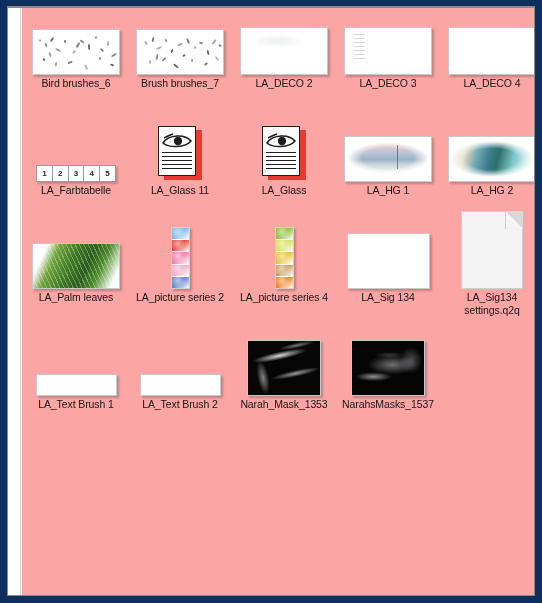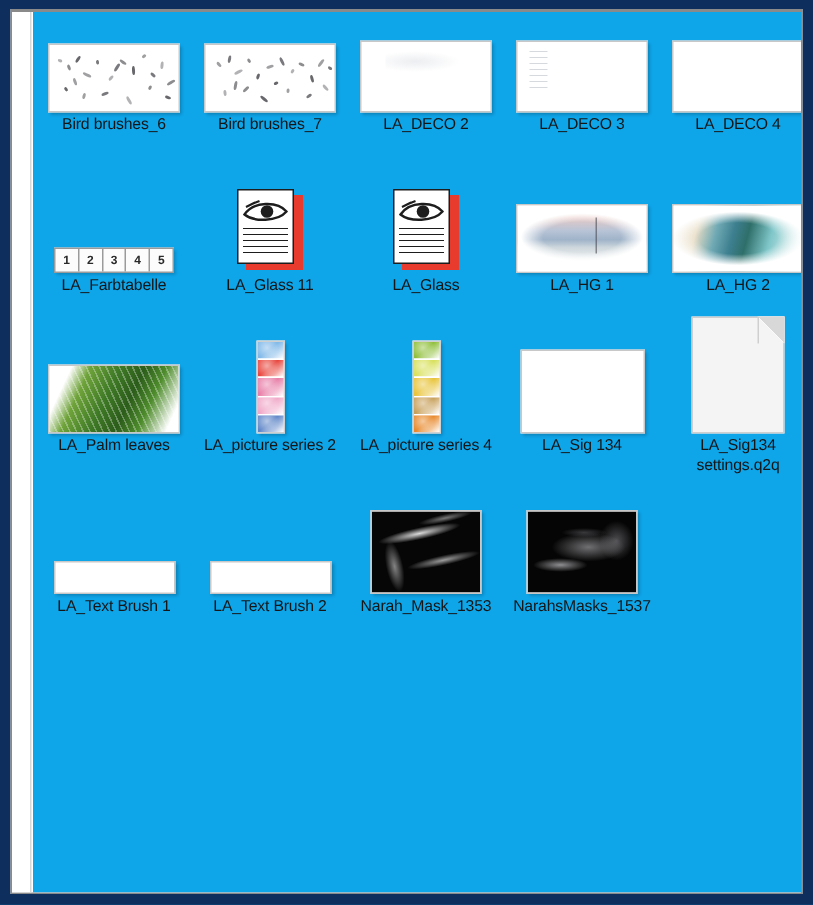--- a/index.html
+++ b/index.html
@@ -42,21 +42,21 @@
     background: #ffffff;
     border-right: 1px solid #d7d7d7;
     box-sizing: border-box;
   }
 
   
   #items-view {
     position: absolute;
     left: 14px; top: 0;
     right: 0; bottom: 0;
-    background: #0ea5e9;
+    background: #fca5a5;
     overflow: hidden;
   }
   #icon-grid {
     display: grid;
     grid-template-columns: repeat(5, 104px);
     grid-auto-rows: 107px;
     padding: 4px 0 0 2px;
   }
   .grid-item {
     position: relative;
@@ -335,21 +335,21 @@
                 <span class="mark" style="left: 12px; top: 30px; opacity: 0.45; transform: rotate(-8deg); height: 4px;"></span>
                 <span class="mark" style="left: 26px; top: 27px; opacity: 0.67; transform: rotate(45deg); height: 5px;"></span>
                 <span class="mark" style="left: 38px; top: 33px; opacity: 0.89; transform: rotate(-52deg); height: 6px;"></span>
                 <span class="mark" style="left: 54px; top: 29px; opacity: 0.56; transform: rotate(1deg); height: 3px;"></span>
                 <span class="mark" style="left: 68px; top: 32px; opacity: 0.78; transform: rotate(54deg); height: 4px;"></span>
                 <span class="mark" style="left: 79px; top: 26px; opacity: 0.45; transform: rotate(-43deg); height: 5px;"></span>
                 <span class="mark" style="left: 19px; top: 24px; opacity: 0.67; transform: rotate(10deg); height: 6px;"></span>
                 <span class="mark" style="left: 46px; top: 24px; opacity: 0.89; transform: rotate(63deg); height: 3px;"></span>
               </div>
             </div>
-            <div class="item-label">Bird brushes_7</div>
+            <div class="item-label">Brush brushes_7</div>
           </div>
           <div class="grid-item">
             <div class="thumb-box">
               <div class="tn tn-blank">
                 <div class="deco2-smudge"></div>
               </div>
             </div>
             <div class="item-label">LA_DECO 2</div>
           </div>
           <div class="grid-item">

